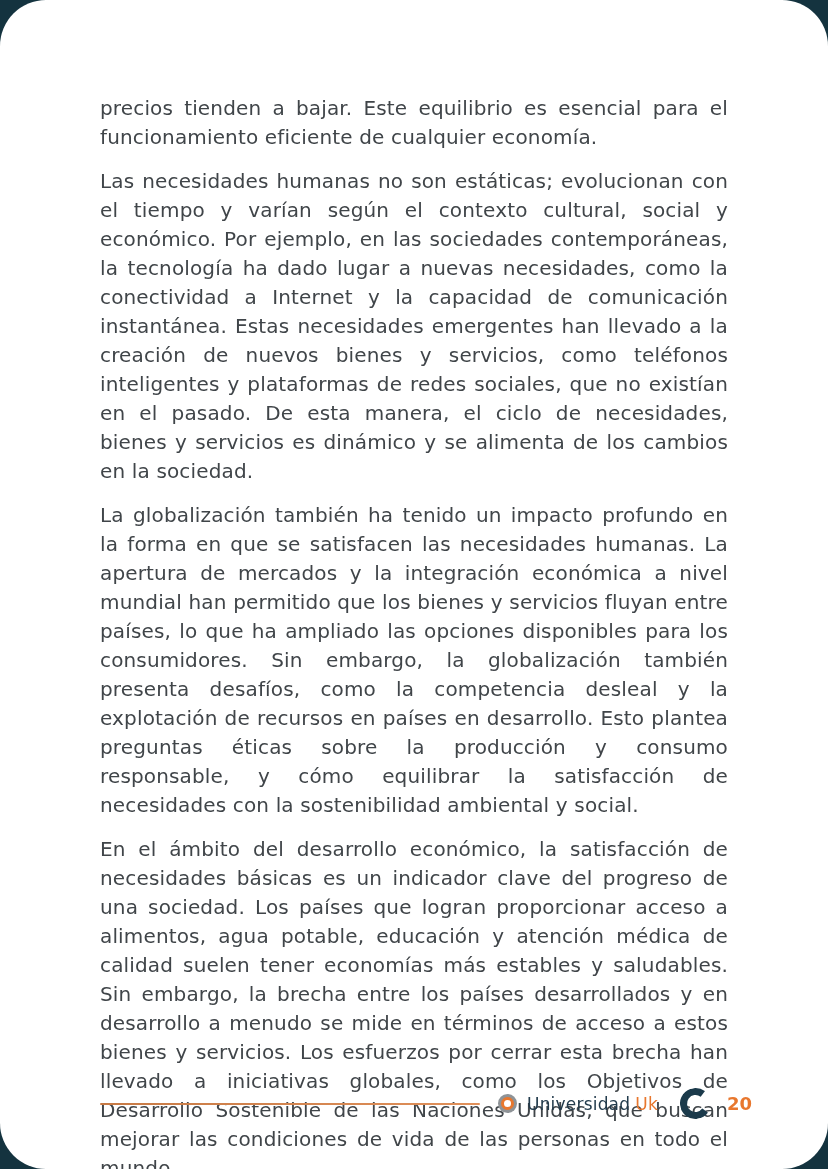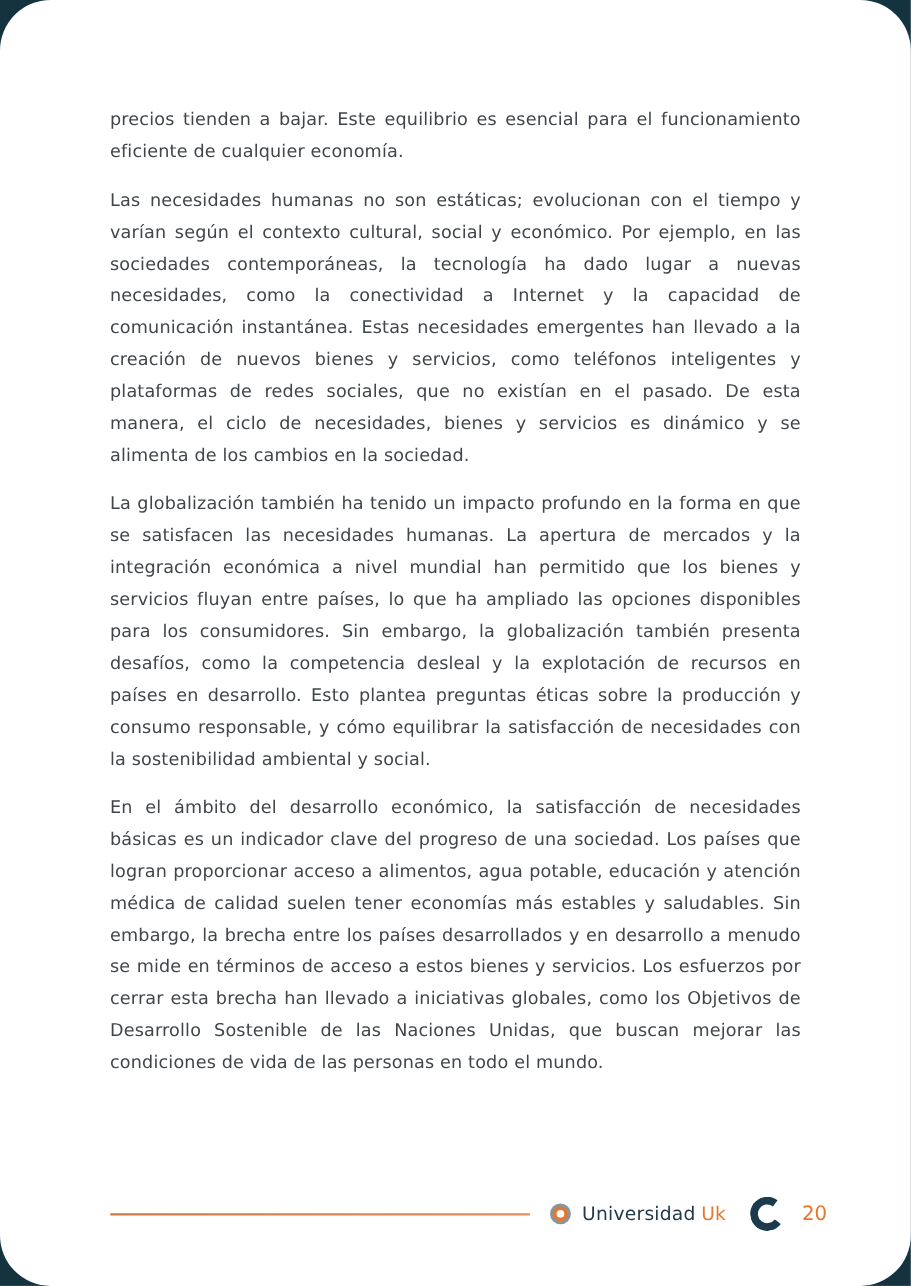--- a/index.html
+++ b/index.html
@@ -22,21 +22,21 @@
     box-sizing: border-box;
   }
   .content {
     position: absolute;
     top: 94px;
     left: 100px;
     right: 100px;
   }
   .content p {
     margin: 0 0 15px 0;
-    font-size: 16px;
+    font-size: 20px;
     line-height: 29px;
     color: #404549;
     text-align: justify;
     letter-spacing: 0.15px;
   }
   .footer {
     position: absolute;
     left: 100px;
     right: 76px;
     bottom: 50px;
@@ -84,21 +84,21 @@
     height: 17px;
     border: 7px solid #1B3A4B;
     border-right-color: transparent;
     border-radius: 50%;
     margin: 0 16px 0 22px;
     flex: 0 0 auto;
     transform: rotate(-8deg);
   }
   .page-number {
     font-size: 18px;
-    font-weight: normal;
+    font-weight: bold;
     color: #E8772E;
   }
 </style>
 </head>
 <body>
 
 <div class="page">
 
   <div class="content">
     <p>precios tienden a bajar. Este equilibrio es esencial para el funcionamiento eficiente de cualquier economía.</p>

